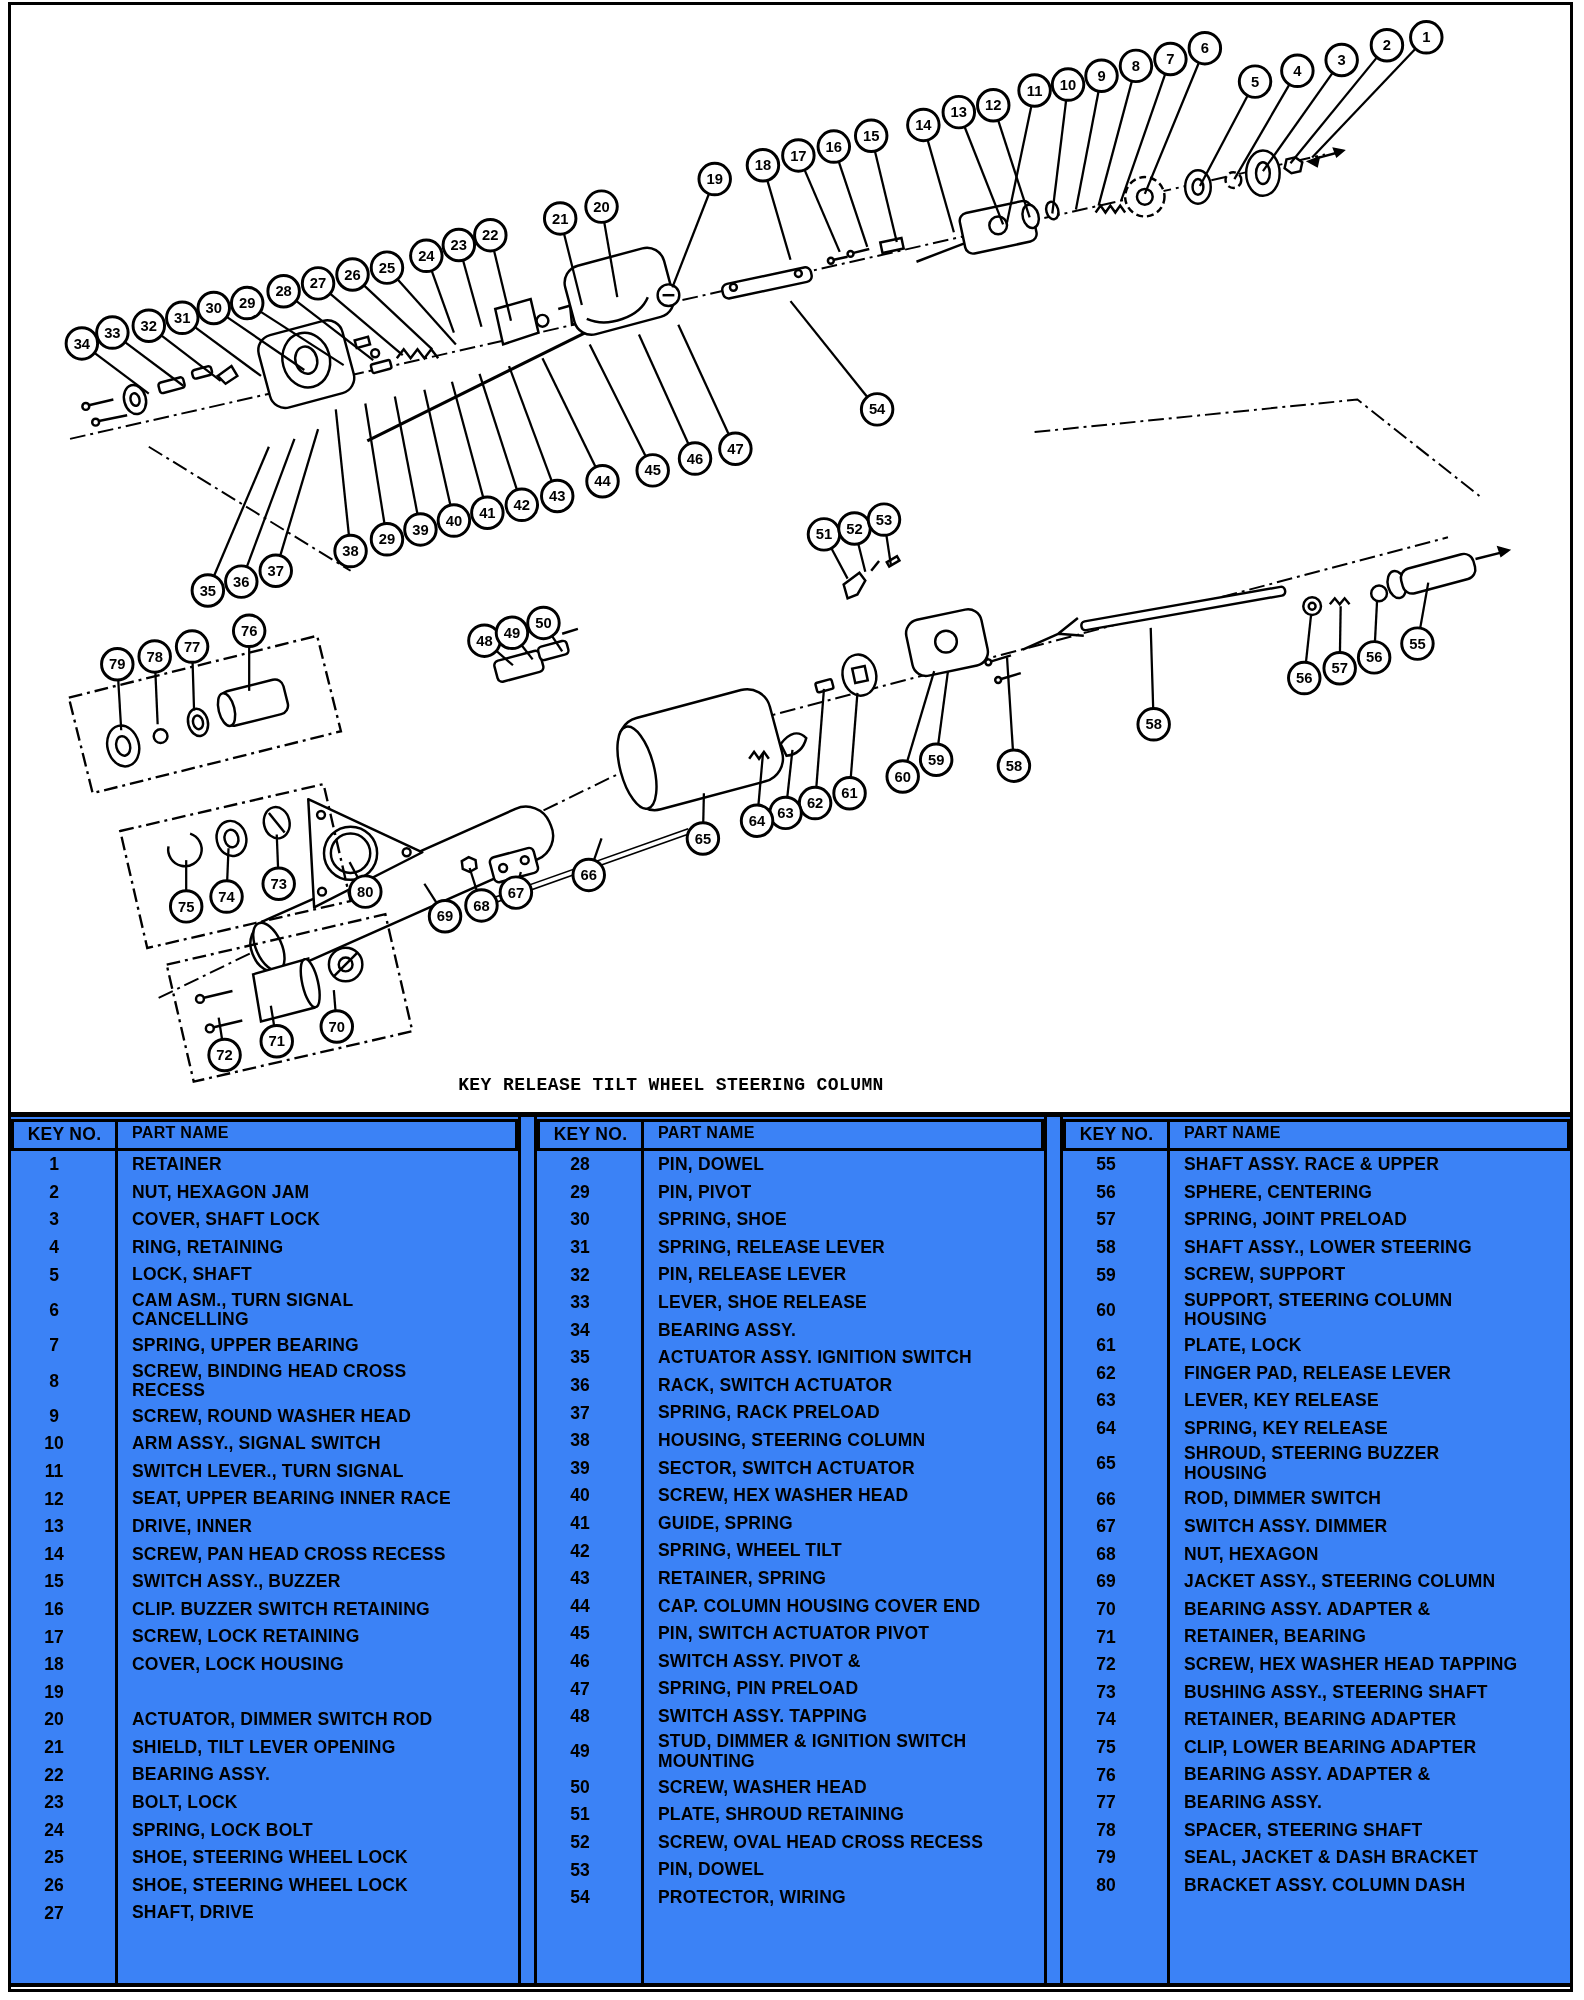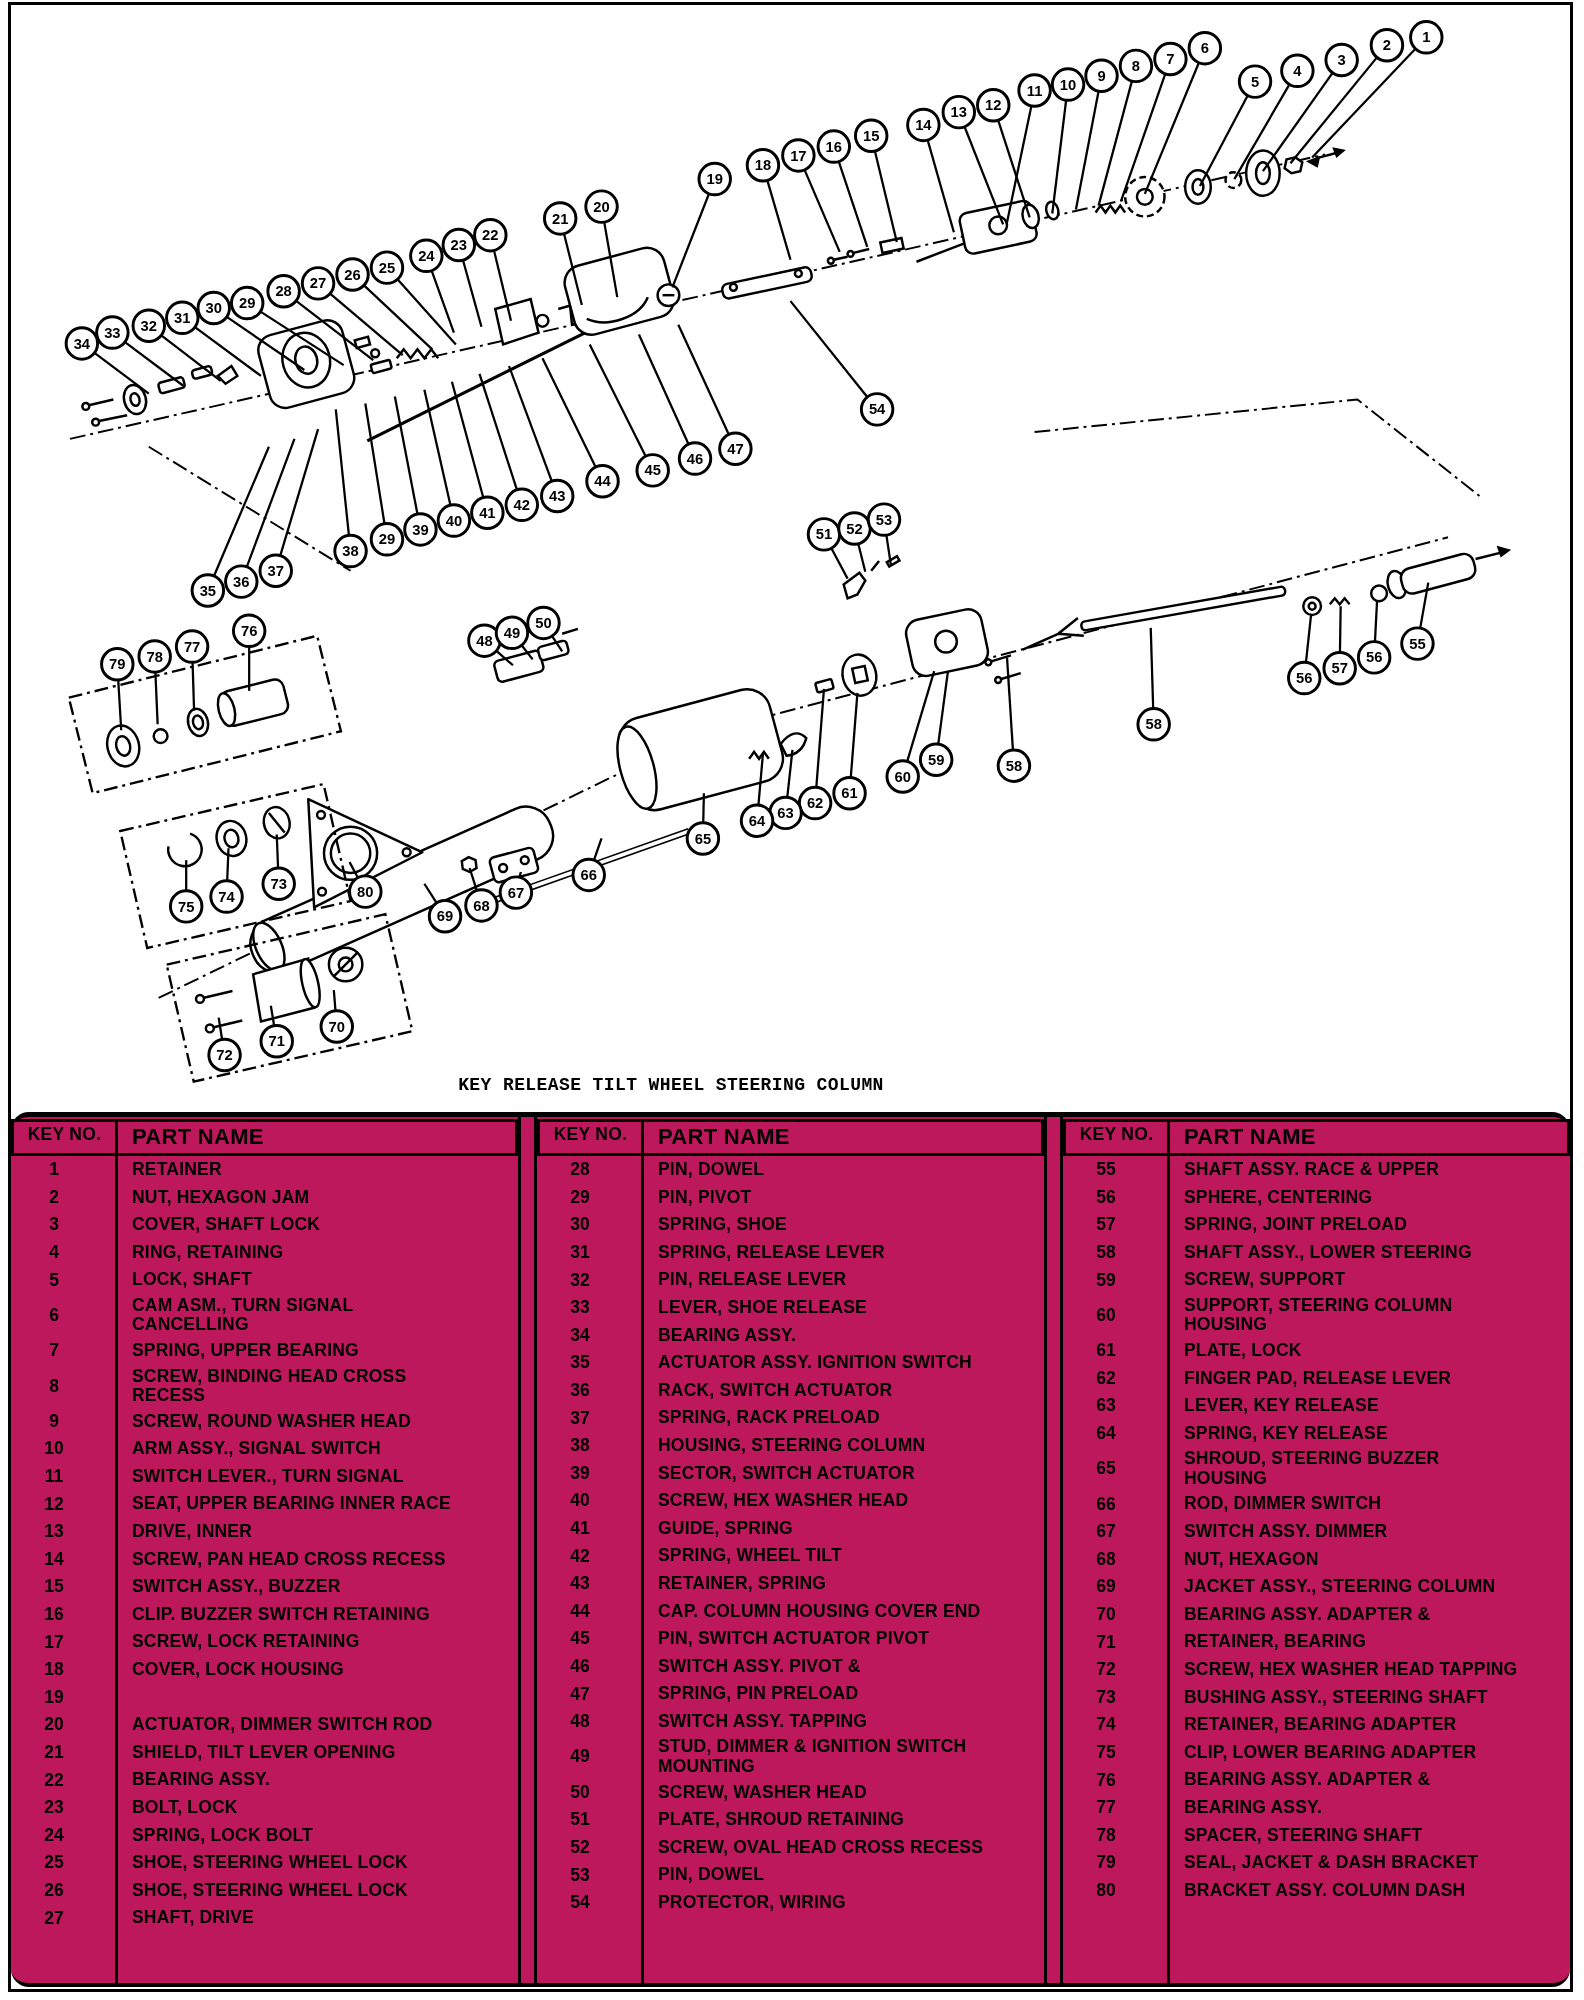--- a/index.html
+++ b/index.html
@@ -24,33 +24,33 @@
   .callout-line{stroke:#000;stroke-width:2.3;}
   .callout-circle{stroke:#000;stroke-width:3;fill:#fff;}
   .callout-num{fill:#000;font-family:"Liberation Sans",sans-serif;font-weight:bold;font-size:15px;text-anchor:middle;}
   .title{
     position:absolute;top:1070px;left:0;width:1320px;text-align:center;
     font-size:18px;letter-spacing:.4px;font-family:Liberation Mono, monospace;
   }
   .tablewrap{
     position:absolute;top:1107px;left:0;right:0;bottom:2px;
     border-top:5px solid #000;border-bottom:4px solid #000;
-    display:flex;box-sizing:border-box;background:#be185d;border-radius:18px;
+    display:flex;box-sizing:border-box;background:#3b82f6;
   }
   .group{flex:1 1 0;display:flex;flex-direction:column;box-sizing:border-box;}
   .group:not(:last-child){border-right:3px solid #000;}
   .group + .group{margin-left:13px;border-left:3px solid #000;}
   .ghead{display:flex;margin-top:2px;}
   .kh{
     width:107px;box-sizing:border-box;border:3px solid #000;
     text-align:center;font-size:17.5px;padding:2px 0 3px 0;letter-spacing:.3px;
   }
   .nh{
     flex:1;box-sizing:border-box;border:3px solid #000;border-left:none;
-    font-size:22px;padding:2px 0 3px 14px;letter-spacing:.3px;
+    font-size:16px;padding:2px 0 3px 14px;letter-spacing:.3px;
   }
   .gbody{flex:1;position:relative;}
   .vline{position:absolute;left:104px;top:0;bottom:0;width:3px;background:#000;}
   .trow{display:flex;min-height:27.6px;align-items:center;}
   .rk{width:104px;box-sizing:border-box;text-align:center;font-size:17.5px;padding-right:18px;}
   .rn{
     flex:1;font-size:17.5px;letter-spacing:.2px;line-height:19.5px;
     padding:2px 4px 2px 17px;white-space:pre-line;
   }
 </style>

